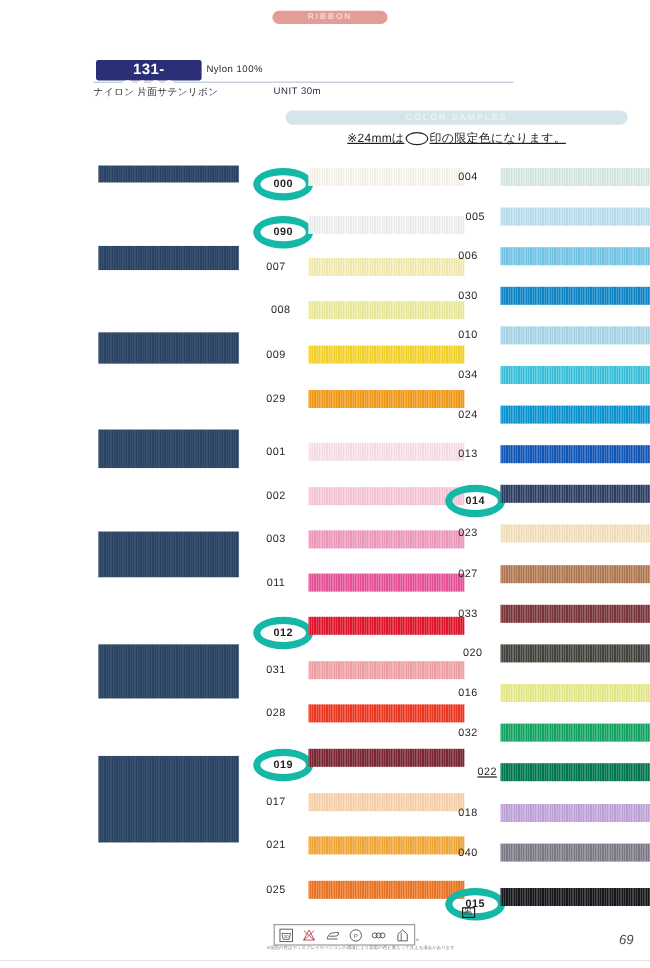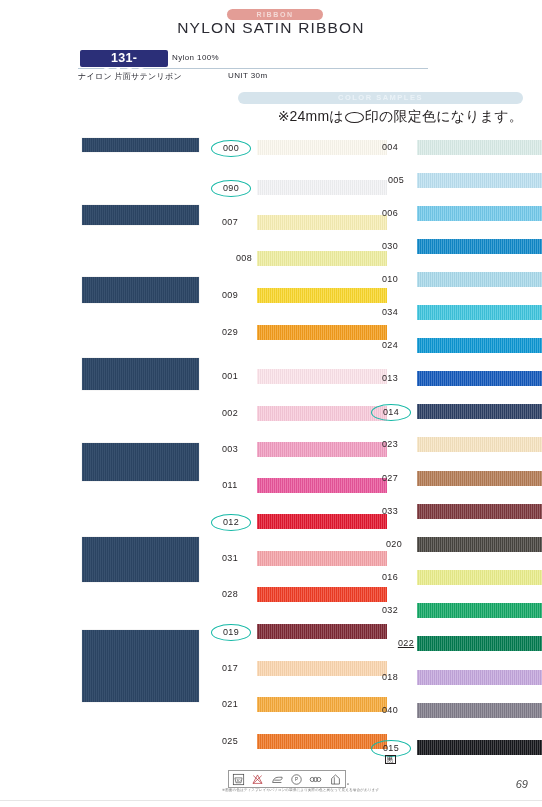--- a/index.html
+++ b/index.html
@@ -57,22 +57,22 @@
   
   .cs-pill{
     position:absolute;left:238px;top:92px;width:285px;height:12px;
     background:#d6e4ec;border-radius:6px;
   }
   .cs-pill span{
     display:block;text-align:center;line-height:12px;font-size:7.5px;
     letter-spacing:1.5px;color:#eaf2f7;font-weight:700;
   }
   .cs-note{
-    position:absolute;left:238px;top:108px;width:285px;text-align:right;
-    font-size:14px;color:#231f20;letter-spacing:.2px;
+    position:absolute;left:238px;top:108px;width:285px;text-align:center;
+    font-size:10px;color:#231f20;letter-spacing:.2px;text-decoration:underline;
   }
   .cs-note .ovalmark{
     display:inline-block;width:17px;height:9px;border:1px solid #231f20;
     border-radius:50%;vertical-align:middle;margin:0 1px;
   }
 
   
   .width-col{position:absolute;left:0;top:0;width:205px;height:807px;}
   .w-row{position:absolute;left:0;}
   .w-swatch{
@@ -86,21 +86,21 @@
 
   
   .ccol{position:absolute;top:0;}
   .c-row{position:absolute;left:0;height:22px;}
   .c-code{
     position:absolute;left:0;top:0;width:38px;height:15px;
     text-align:center;font-size:9px;line-height:15px;color:#231f20;
     letter-spacing:.4px;
   }
   .c-code.circled{
-    border:1px solid #14b8a6;border-radius:50%;
+    border:6px solid #14b8a6;border-radius:50%;font-weight:bold;
   }
   .c-sub{
     position:absolute;left:0;top:15px;width:38px;text-align:center;
     font-size:7px;color:#231f20;
   }
   .c-sub span{border:1px solid #231f20;padding:0 1px;}
   .c-swatch{
     position:absolute;top:0;height:15px;
     background-image:repeating-linear-gradient(90deg,
        rgba(255,255,255,.20) 0px,rgba(255,255,255,.20) 1px,
@@ -130,21 +130,20 @@
   }
 </style>
 </head>
 <body>
 
 <div class="page">
 
   <div class="ribbon-pill">
     <span>RIBBON</span>
   </div>
-  <div class="main-title">NYLON  SATIN  RIBBON</div>
 
   <div class="rule"></div>
   <div class="code-box">
     <span><span>131-</span><b>9100</b></span>
   </div>
   <div class="fiber">Nylon  100%</div>
   <div class="jp-name">ナイロン 片面サテンリボン</div>
   <div class="unit">UNIT  30m</div>
 
   <div class="cs-pill">
@@ -186,21 +185,21 @@
         </div>
         <div class="c-row" style="top: 180px;">
           <div class="c-code circled" style="left: 0px;">090</div>
           <div class="c-swatch" style="left: 46px; width: 130px; background-color: rgb(242, 243, 245);"></div>
         </div>
         <div class="c-row" style="top: 215px;">
           <div class="c-code" style="left: 0px;">007</div>
           <div class="c-swatch" style="left: 46px; width: 130px; background-color: rgb(247, 238, 180);"></div>
         </div>
         <div class="c-row" style="top: 251px;">
-          <div class="c-code" style="left: 14px;">008</div>
+          <div class="c-code" style="left: 4px;">008</div>
           <div class="c-swatch" style="left: 46px; width: 130px; background-color: rgb(238, 237, 159);"></div>
         </div>
         <div class="c-row" style="top: 288px;">
           <div class="c-code" style="left: 0px;">009</div>
           <div class="c-swatch" style="left: 46px; width: 130px; background-color: rgb(249, 214, 43);"></div>
         </div>
         <div class="c-row" style="top: 325px;">
           <div class="c-code" style="left: 0px;">029</div>
           <div class="c-swatch" style="left: 46px; width: 130px; background-color: rgb(243, 156, 28);"></div>
         </div>

